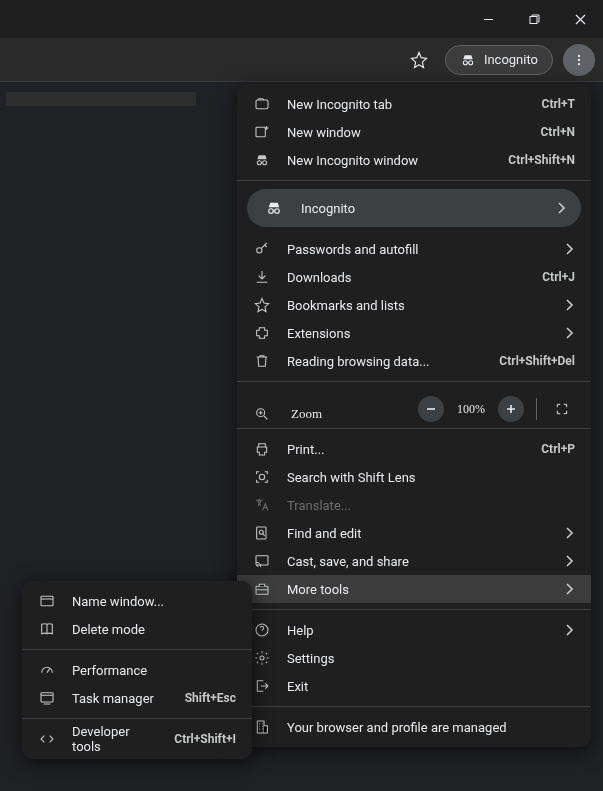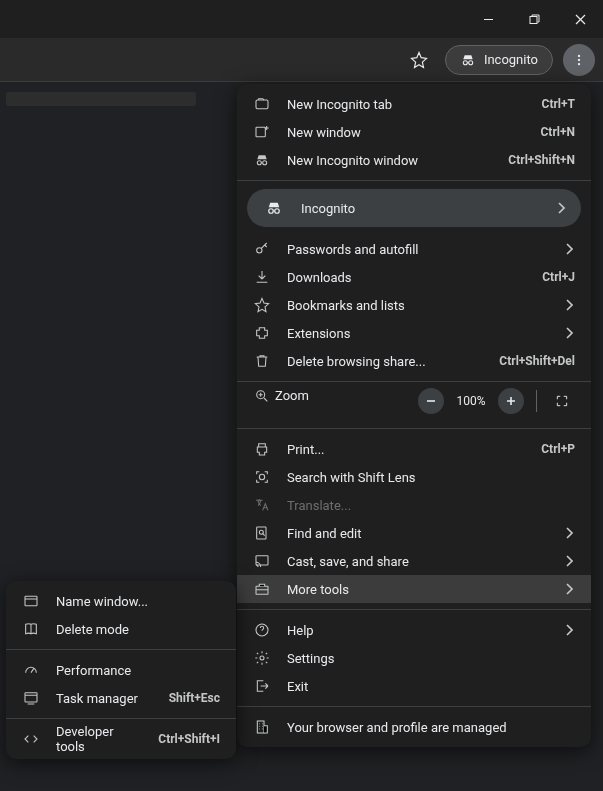--- a/index.html
+++ b/index.html
@@ -135,42 +135,43 @@
   }
   .pill .lbl { flex:1; }
   .sep {
     height: 1px;
     background: #3c4043;
     margin: 6px 0;
   }
   
   .zoomrow {
     display: flex;
-    align-items: flex-start;
+    align-items: flex-end;
     height: 34px;
     padding: 0 16px;
-    gap: 4px;
+    gap: 20px;
+    font-family: Liberation Serif, serif;
   }
   .zoomrow .ic { width:18px;flex:0 0 18px;display:flex;align-items:center;justify-content:center;color:#c4c7c5;}
   .zoomrow .lbl { flex:1; }
   .zoom-controls { display:flex; align-items:center; gap:8px; }
   .circ {
     width: 26px; height: 26px;
     border-radius: 50%;
     background: #3c4043;
     display:flex;align-items:center;justify-content:center;
     color:#e8eaed;
     font-size:15px;
   }
   .zoom-val { width:38px; text-align:center; font-size:12px;}
   .zoom-div { width:1px; height:22px; background:#5f6368; margin:0 4px;}
   
   .submenu {
     position: absolute;
-    left: 6px;
+    left: 22px;
     bottom: 32px;
     width: 230px;
     background: #1f1f1f;
     border-radius: 10px;
     padding: 6px 0;
     box-shadow: 0 4px 20px rgba(0,0,0,.6);
   }
   .submenu .row { height: 28px; }
   svg { display:block; }
 </style>
@@ -334,21 +335,21 @@
         </svg>
       </span>
   </div>
 
   <div class="row">
     <span class="ic">
         <svg width="16" height="16" viewBox="0 0 24 24">
           <path d="M4 6h16M9 6V4h6v2M6 6l1 14h10l1-14" fill="none" stroke="currentColor" stroke-width="1.6"></path>
         </svg>
       </span>
-    <span class="lbl">Delete browsing share...</span>
+    <span class="lbl">Reading browsing data...</span>
     <span class="sc">Ctrl+Shift+Del</span>
   </div>
 
   <div class="sep"></div>
 
   <div class="zoomrow">
     <span class="ic">
         <svg width="16" height="16" viewBox="0 0 24 24">
           <circle cx="10" cy="10" r="6" fill="none" stroke="currentColor" stroke-width="1.6"></circle>
           <path d="M15 15l5 5M7 10h6M10 7v6" stroke="currentColor" stroke-width="1.6"></path>

